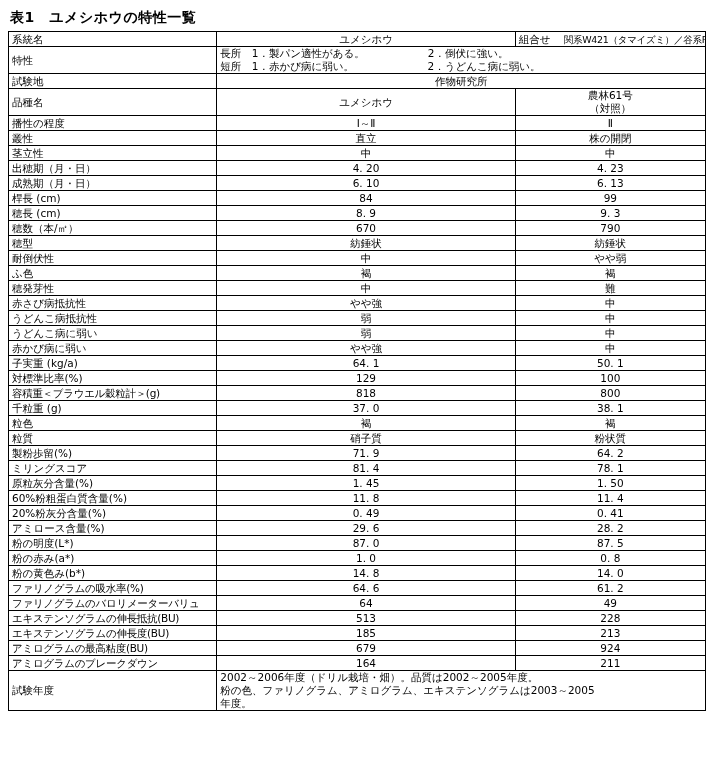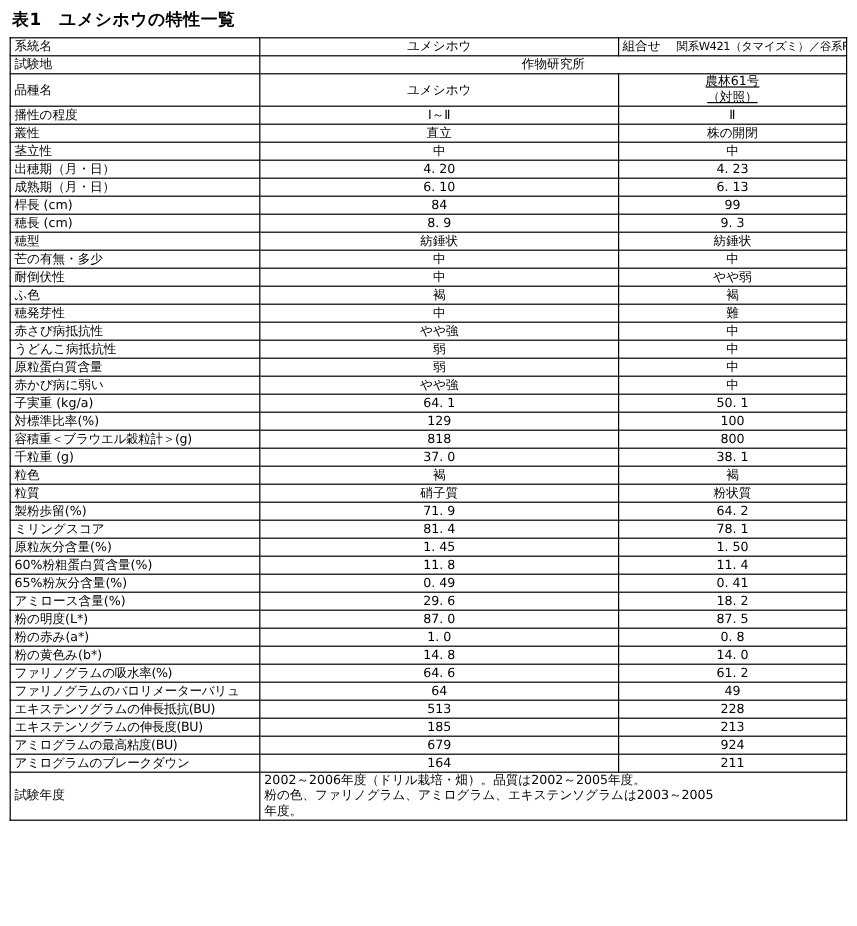--- a/index.html
+++ b/index.html
@@ -48,21 +48,20 @@
   .c-mid   { width: 298px; text-align: center; }
   .c-right { width: 190px; text-align: center; }
   .center { text-align: center; }
   .left { text-align: left; }
   .small { font-size: 9.5px; letter-spacing: -0.3px; }
   .two-line {
     line-height: 12px;
     white-space: normal;
     padding-top: 1px;
     padding-bottom: 1px;
-    text-decoration: underline;
   }
   .note-cell {
     white-space: normal;
     line-height: 14px;
     text-align: left;
     padding: 1px 4px;
   }
   .sub-inline { display: inline-block; }
   .ln { display: block; }
 </style>
@@ -84,20 +83,27 @@
       <tr>
         <td class="left">系統名</td>
         <td class="center">ユメシホウ</td>
         <td class="center">
           <span class="sub-inline">組合せ</span>
           &nbsp;&nbsp;
           <span class="sub-inline small">関系W421（タマイズミ）／谷系RA4965</span>
         </td>
       </tr>
 
+      <tr>
+        <td class="left">特性</td>
+        <td class="note-cell" colspan="2">
+          <span class="ln">長所　1．製パン適性がある。　　　　　　2．倒伏に強い。</span>
+          <span class="ln">短所　1．赤かび病に弱い。　　　　　　　2．うどんこ病に弱い。</span>
+        </td>
+      </tr>
 
       <tr>
         <td class="left">試験地</td>
         <td class="center" colspan="2">作物研究所</td>
       </tr>
 
       <tr>
         <td class="left">品種名</td>
         <td class="center">ユメシホウ</td>
         <td class="center two-line">
@@ -135,30 +141,30 @@
           <td class="left">桿長 (cm)</td>
           <td class="center">84</td>
           <td class="center">99</td>
         </tr>
       <tr>
           <td class="left">穂長 (cm)</td>
           <td class="center">8. 9</td>
           <td class="center">9. 3</td>
         </tr>
       <tr>
+          <td class="left">穂数（本/㎡）</td>
+          <td class="center">670</td>
+          <td class="center">790</td>
+        </tr>
+      <tr>
           <td class="left">穂型</td>
           <td class="center">紡錘状</td>
           <td class="center">紡錘状</td>
         </tr>
       <tr>
-          <td class="left">芒の有無・多少</td>
-          <td class="center">中</td>
-          <td class="center">中</td>
-        </tr>
-      <tr>
           <td class="left">耐倒伏性</td>
           <td class="center">中</td>
           <td class="center">やや弱</td>
         </tr>
       <tr>
           <td class="left">ふ色</td>
           <td class="center">褐</td>
           <td class="center">褐</td>
         </tr>
       <tr>
@@ -170,21 +176,21 @@
           <td class="left">赤さび病抵抗性</td>
           <td class="center">やや強</td>
           <td class="center">中</td>
         </tr>
       <tr>
           <td class="left">うどんこ病抵抗性</td>
           <td class="center">弱</td>
           <td class="center">中</td>
         </tr>
       <tr>
-          <td class="left">原粒蛋白質含量</td>
+          <td class="left">うどんこ病に弱い</td>
           <td class="center">弱</td>
           <td class="center">中</td>
         </tr>
       <tr>
           <td class="left">赤かび病に弱い</td>
           <td class="center">やや強</td>
           <td class="center">中</td>
         </tr>
       <tr>
           <td class="left">子実重 (kg/a)</td>
@@ -230,28 +236,28 @@
           <td class="left">原粒灰分含量(%)</td>
           <td class="center">1. 45</td>
           <td class="center">1. 50</td>
         </tr>
       <tr>
           <td class="left">60%粉粗蛋白質含量(%)</td>
           <td class="center">11. 8</td>
           <td class="center">11. 4</td>
         </tr>
       <tr>
-          <td class="left">65%粉灰分含量(%)</td>
+          <td class="left">20%粉灰分含量(%)</td>
           <td class="center">0. 49</td>
           <td class="center">0. 41</td>
         </tr>
       <tr>
           <td class="left">アミロース含量(%)</td>
           <td class="center">29. 6</td>
-          <td class="center">18. 2</td>
+          <td class="center">28. 2</td>
         </tr>
       <tr>
           <td class="left">粉の明度(L*)</td>
           <td class="center">87. 0</td>
           <td class="center">87. 5</td>
         </tr>
       <tr>
           <td class="left">粉の赤み(a*)</td>
           <td class="center">1. 0</td>
           <td class="center">0. 8</td>

